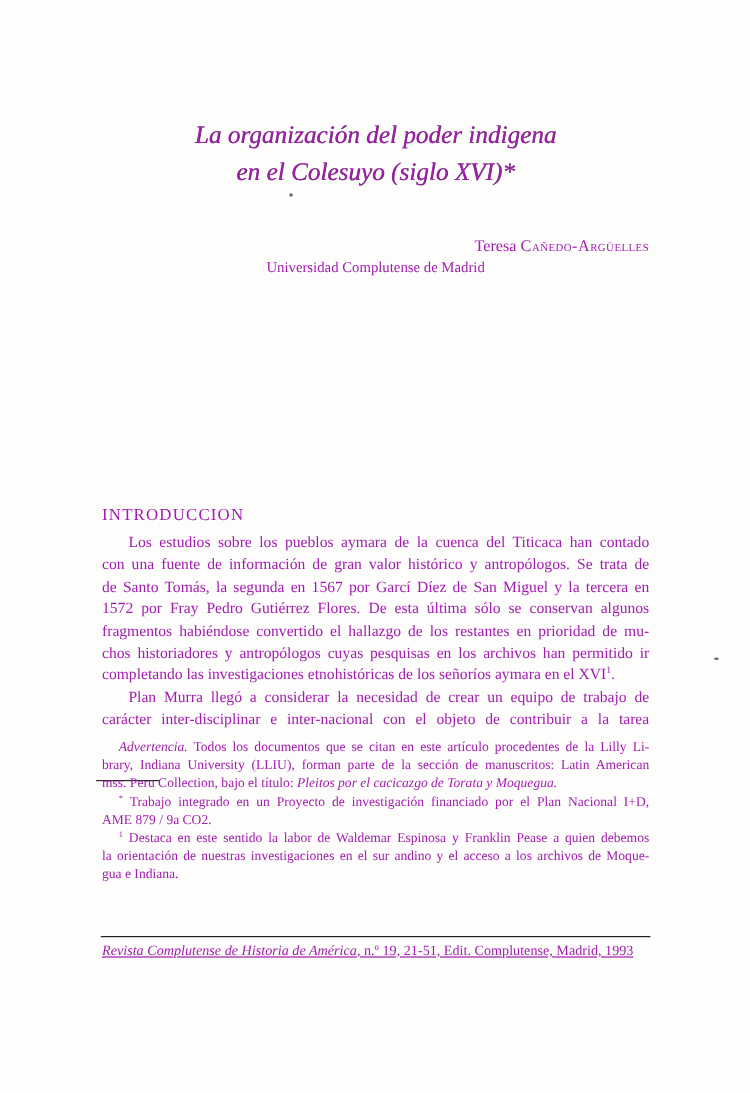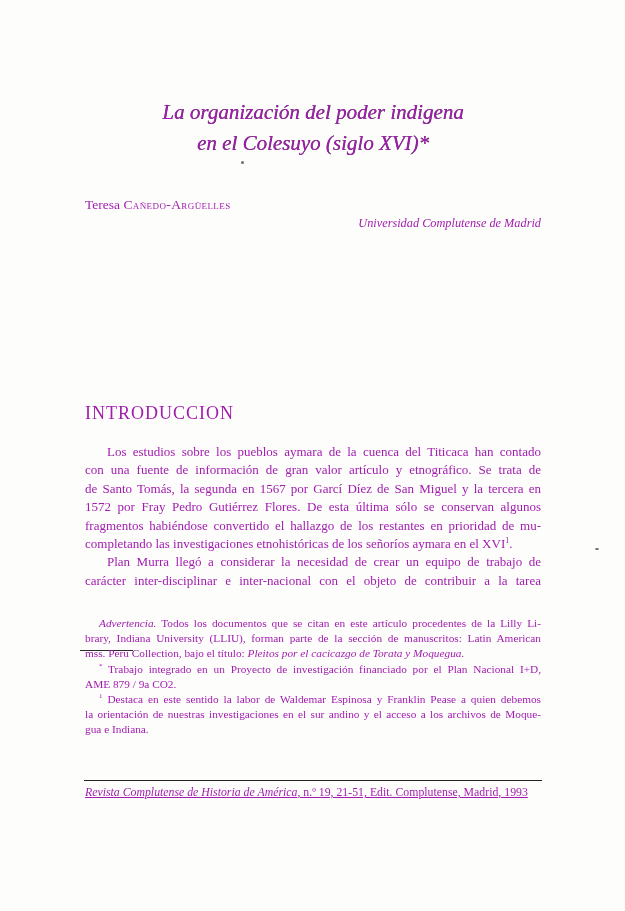--- a/index.html
+++ b/index.html
@@ -20,26 +20,26 @@
     text-align: center;
     font-style: italic;
     font-size: 21px;
     line-height: 31px;
     font-weight: 400;
     text-shadow: 0.3px 0 0 rgba(20,20,20,0.8);
   }
   .title-line { display: block; }
 
   
-  #author-block { top: 197px; text-align: left; font-size: 13.5px; line-height: 16px; }
+  #author-block { top: 197px; text-align: right; font-size: 13.5px; line-height: 16px; }
   .author-last { font-variant: small-caps; letter-spacing: 0.4px; }
-  #affiliation-block { top: 216px; text-align: right; font-size: 12.3px; line-height: 15px; font-style: italic; }
+  #affiliation-block { top: 216px; text-align: center; font-size: 12.3px; line-height: 15px; }
 
   
-  #section-heading-block { top: 404px; font-size: 18px; letter-spacing: 1px; line-height: 18px; }
+  #section-heading-block { top: 421px; font-size: 14px; letter-spacing: 1px; line-height: 18px; }
 
   
   #body-block { top: 443px; font-size: 13px; line-height: 18.4px; }
   .line { text-align: justify; text-align-last: justify; white-space: normal; }
   .line.flush { text-align-last: auto; }
   #body-block .indent { text-indent: 22px; }
 
   
   .fn-rule { position: absolute; left: 80px; top: 650px; width: 53px; height: 0; border-top: 1.2px solid #2a2a2a; }
   #footnotes-block { top: 616px; font-size: 11.3px; line-height: 15.2px; }
@@ -71,24 +71,25 @@
     <span>Teresa</span>
     <span class="author-last">Cañedo-Argüelles</span>
   </div>
 
   <div class="block" id="affiliation-block">Universidad Complutense de Madrid</div>
 
   <h2 class="block" id="section-heading-block" style="margin:0; font-weight:400;">INTRODUCCION</h2>
 
   <div class="block" id="body-block">
       <div class="line indent"><span>Los estudios sobre los pueblos aymara de la cuenca del Titicaca han contado</span></div>
-      <div class="line"><span>con una fuente de información de gran valor artículo y etnográfico. Se trata de</span></div>
+      <div class="line"><span>con una fuente de información de gran valor histórico y antropólogos. Se trata de</span></div>
       <div class="line"><span>de Santo Tomás, la segunda en 1567 por Garcí Díez de San Miguel y la tercera en</span></div>
       <div class="line"><span>1572 por Fray Pedro Gutiérrez Flores. De esta última sólo se conservan algunos</span></div>
       <div class="line"><span>fragmentos habiéndose convertido el hallazgo de los restantes en prioridad de mu-</span></div>
+      <div class="line"><span>chos historiadores y antropólogos cuyas pesquisas en los archivos han permitido ir</span></div>
       <div class="line flush"><span>completando las investigaciones etnohistóricas de los señoríos aymara en el XVI</span><span class="sup">1</span><span>.</span></div>
       <div class="line indent"><span>Plan Murra llegó a considerar la necesidad de crear un equipo de trabajo de</span></div>
       <div class="line"><span>carácter inter-disciplinar e inter-nacional con el objeto de contribuir a la tarea</span></div>
     </div>
 
   <div class="fn-rule"></div>
 
   <div class="block" id="footnotes-block">
       <div class="line indent"><span class="italic">Advertencia.</span><span> Todos los documentos que se citan en este artículo procedentes de la Lilly Li-</span></div>
       <div class="line"><span>brary, Indiana University (LLIU), forman parte de la sección de manuscritos: Latin American</span></div>

